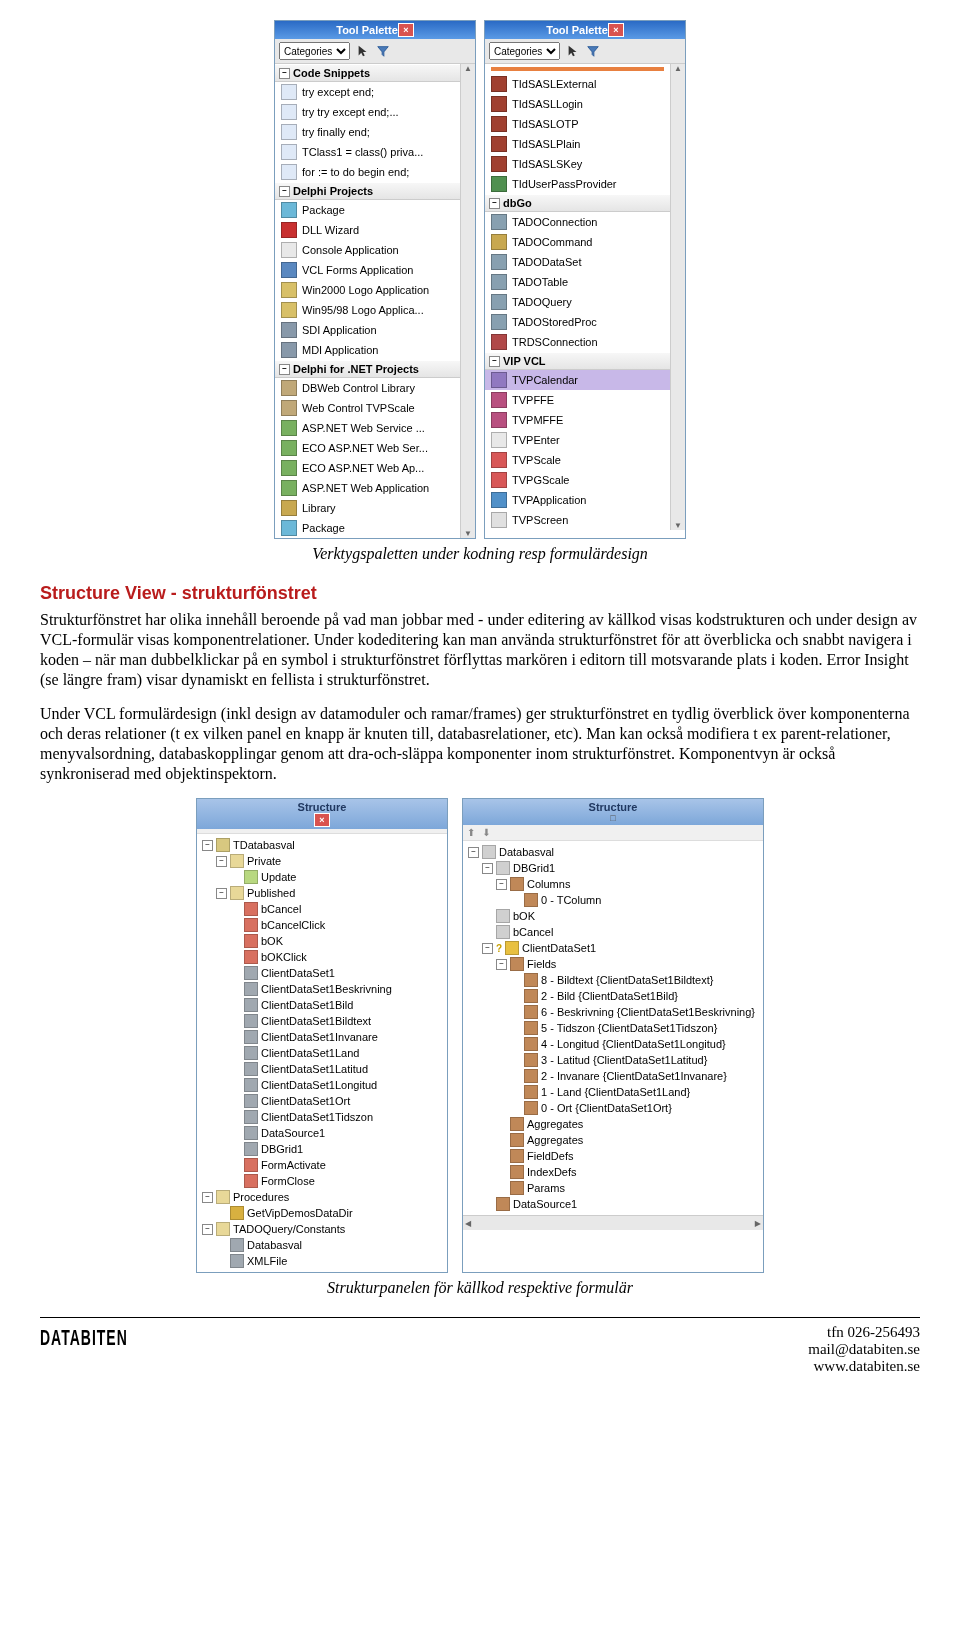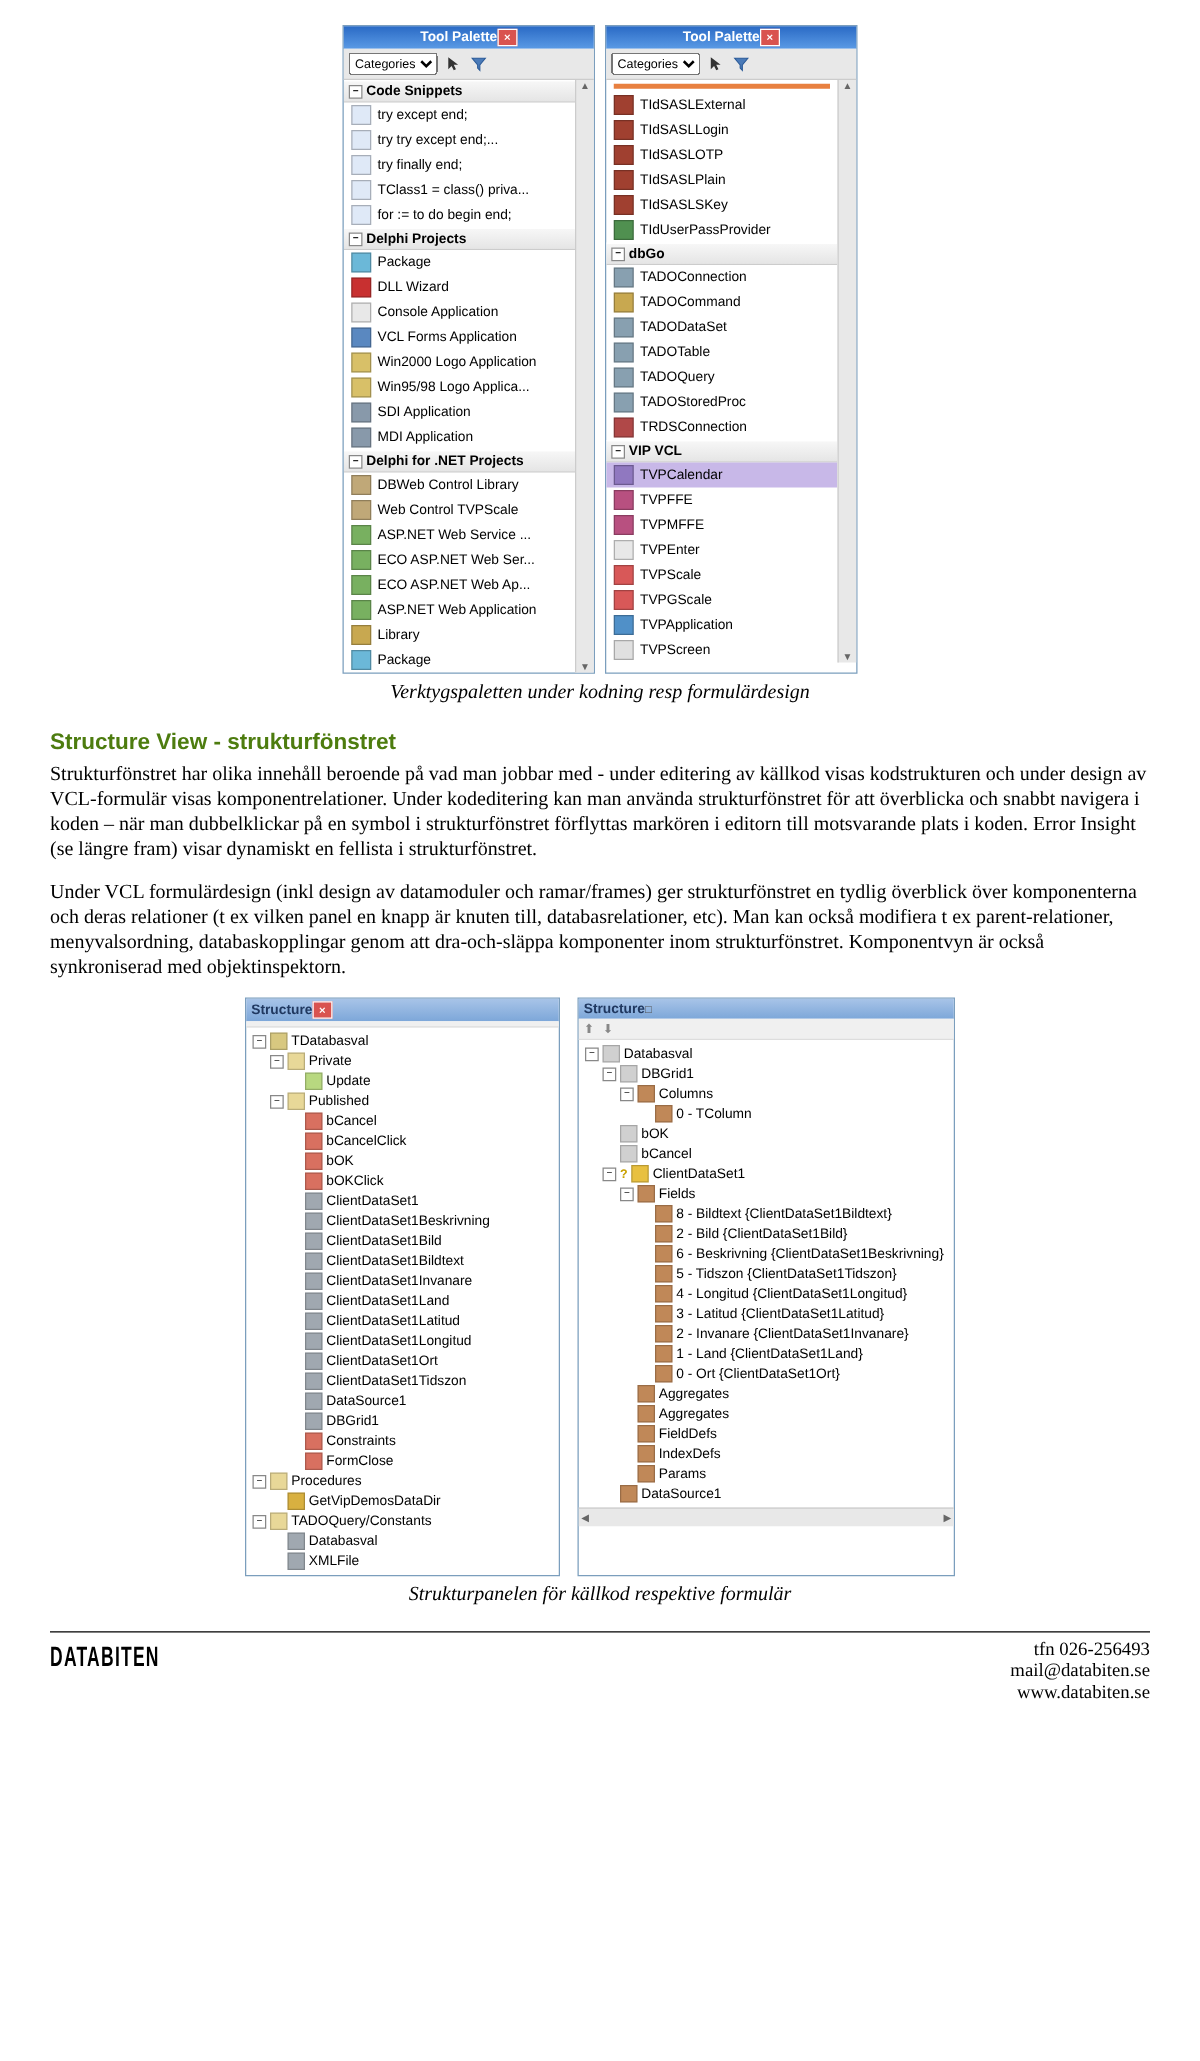--- a/index.html
+++ b/index.html
@@ -110,21 +110,21 @@
     display: inline-block;
     border: 1px solid rgba(0,0,0,0.25);
     flex-shrink: 0;
   }
   .caption-ital {
     text-align: center;
     font-style: italic;
     margin-bottom: 20px;
   }
   h2.sv-heading {
-    color: #4d7c0f;
+    color: #b91c1c;
     font-family: Arial, Helvetica, sans-serif;
     font-size: 18px;
     font-weight: bold;
     margin: 8px 0 6px 0;
   }
   p.body-text {
     margin: 0 0 14px 0;
     line-height: 1.25;
   }
   .struct-row {
@@ -144,22 +144,23 @@
   .struct-panel.wide {
     width: 300px;
   }
   .struct-titlebar {
     background: linear-gradient(to bottom, #a8c4e8, #7da7d9);
     color: #203860;
     font-weight: bold;
     padding: 2px 4px;
     font-size: 11px;
     display: flex;
-    justify-content: flex-start;
+    justify-content: center;
     align-items: center;
+    flex-direction: column;
   }
   .struct-toolbar {
     background: #f0f0f0;
     padding: 2px 4px;
     font-size: 10px;
     color: #888;
     border-bottom: 1px solid #ddd;
   }
   .struct-tree {
     padding: 3px 2px 3px 2px;
@@ -613,21 +614,21 @@
         <div class="node">
           <span class="sp" style="width:28px"></span>
           <span class="sp" style="width:11px"></span>
           <span class="ni" style="background:#a0a8b0"></span>
           <span>DBGrid1</span>
         </div>
         <div class="node">
           <span class="sp" style="width:28px"></span>
           <span class="sp" style="width:11px"></span>
           <span class="ni" style="background:#d87060"></span>
-          <span>Constraints</span>
+          <span>FormActivate</span>
         </div>
         <div class="node">
           <span class="sp" style="width:28px"></span>
           <span class="sp" style="width:11px"></span>
           <span class="ni" style="background:#d87060"></span>
           <span>FormClose</span>
         </div>
         <div class="node">
           <span class="sp" style="width:0px"></span>
           <span class="pm">−</span>

